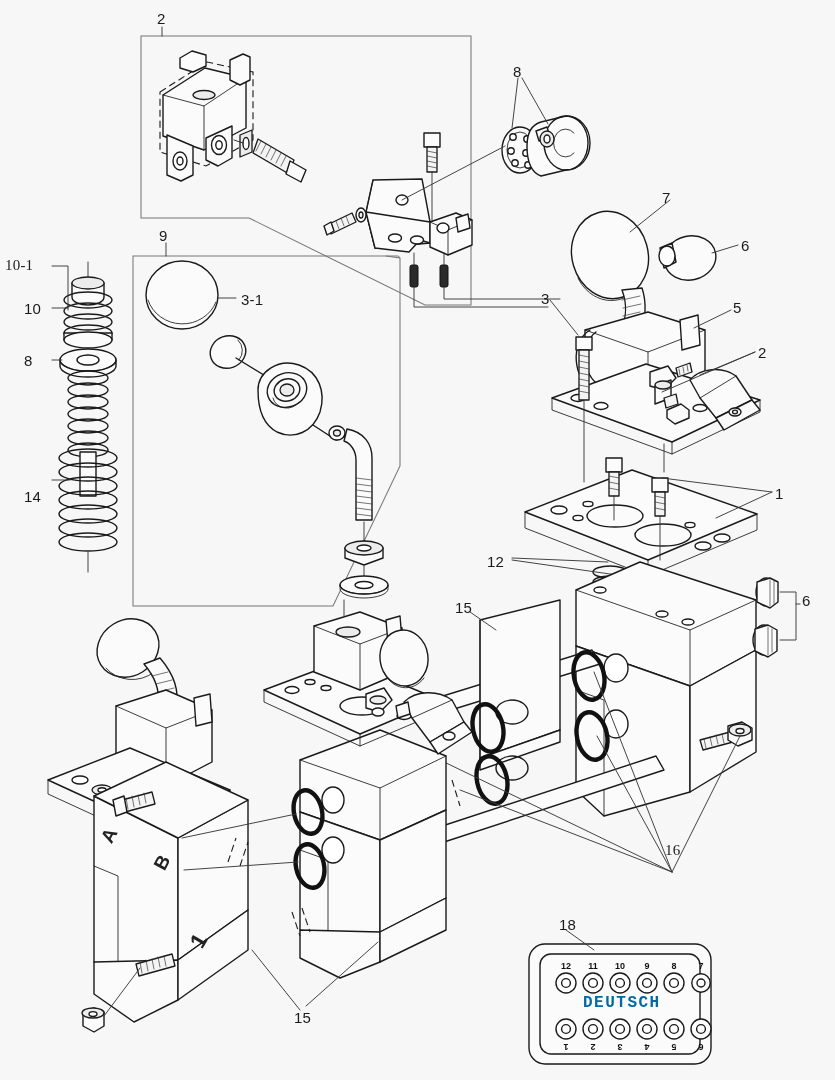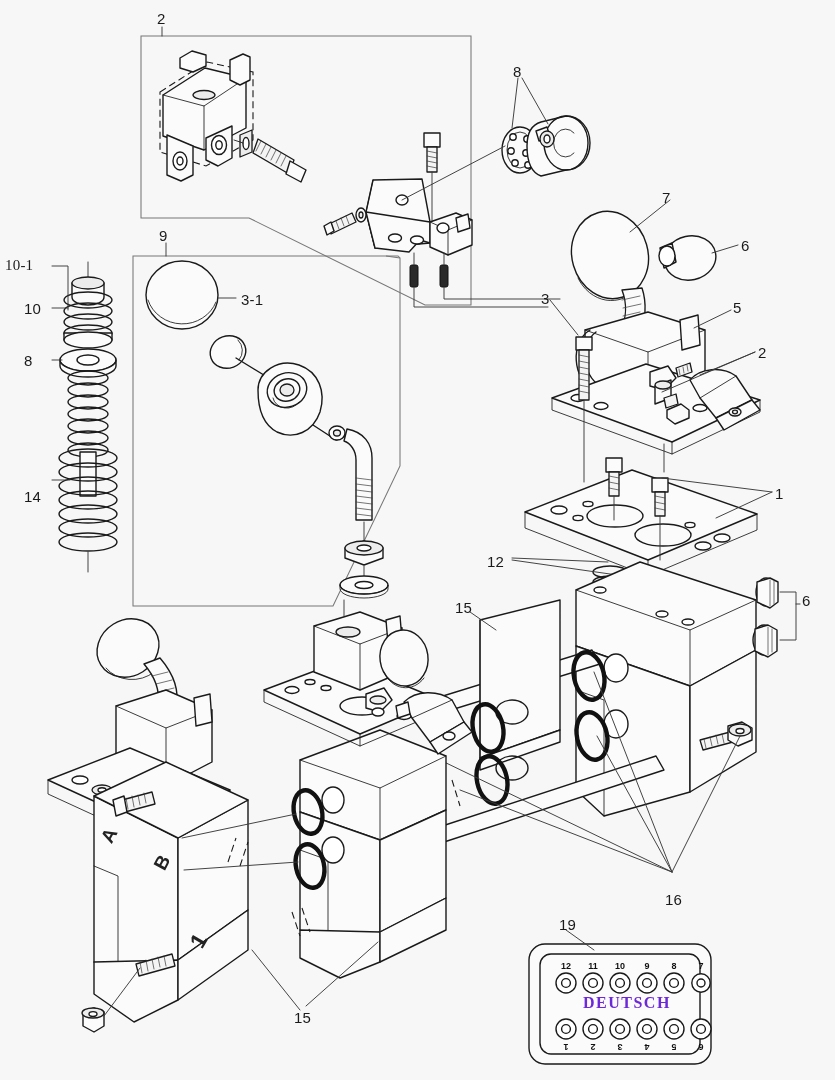--- a/index.html
+++ b/index.html
@@ -17,23 +17,23 @@
     font-family:"Liberation Sans", sans-serif;
     font-size:15px;
     font-weight:400;
     color:#1a1a1a;
     white-space:nowrap;
     line-height:1;
     letter-spacing:0.2px;
   }
   .conn-txt{
     position:absolute;
-    font-family:Liberation Serif, serif;
+    font-family:Liberation Mono, monospace;
     font-weight:bold;
-    color:#6d28d9;
+    color:#0369a1;
     white-space:nowrap;
     line-height:1;
   }
   .pinlbl{
     position:absolute;
     font-family:"Liberation Sans", sans-serif;
     font-size:9px;font-weight:bold;color:#111;
     line-height:1;text-align:center;width:14px;
   }
   .pinlbl.flip{transform:rotate(180deg);}
@@ -639,22 +639,22 @@
       <div class="lbl" style="left: 541px; top: 291px;">3</div>
       <div class="lbl" style="left: 24px; top: 301px;">10</div>
       <div class="lbl" style="left: 733px; top: 300px;">5</div>
       <div class="lbl" style="left: 24px; top: 353px;">8</div>
       <div class="lbl" style="left: 758px; top: 345px;">2</div>
       <div class="lbl" style="left: 24px; top: 473px; margin-top: 16px;">14</div>
       <div class="lbl" style="left: 775px; top: 486px;">1</div>
       <div class="lbl" style="left: 487px; top: 554px;">12</div>
       <div class="lbl" style="left: 802px; top: 593px;">6</div>
       <div class="lbl" style="left: 455px; top: 600px;">15</div>
-      <div class="lbl" style="left: 665px; top: 892px;">16</div>
-      <div class="lbl" style="left: 559px; top: 917px;">19</div>
+      <div class="lbl" style="left: 665px; top: 843px; font-family: Liberation Serif, serif;">16</div>
+      <div class="lbl" style="left: 559px; top: 917px;">18</div>
       <div class="lbl" style="left: 294px; top: 1010px;">15</div>
     </div>
   <div id="face-layer">
       <div class="facechar" style="left: 102px; top: 826px; font-size: 19px; transform: rotate(-62deg);">A</div>
       <div class="facechar" style="left: 155px; top: 853px; font-size: 19px; transform: rotate(-62deg);">B</div>
       <div class="facechar" style="left: 193px; top: 930px; font-size: 22px; transform: rotate(-60deg);">1</div>
     </div>
   <div id="conn-layer">
       <div class="conn-txt" style="left: 583px; top: 995px; font-size: 16px; letter-spacing: 1.5px;">DEUTSCH</div>
       <div class="pinlbl" style="left: 559px; top: 962px;">12</div>

